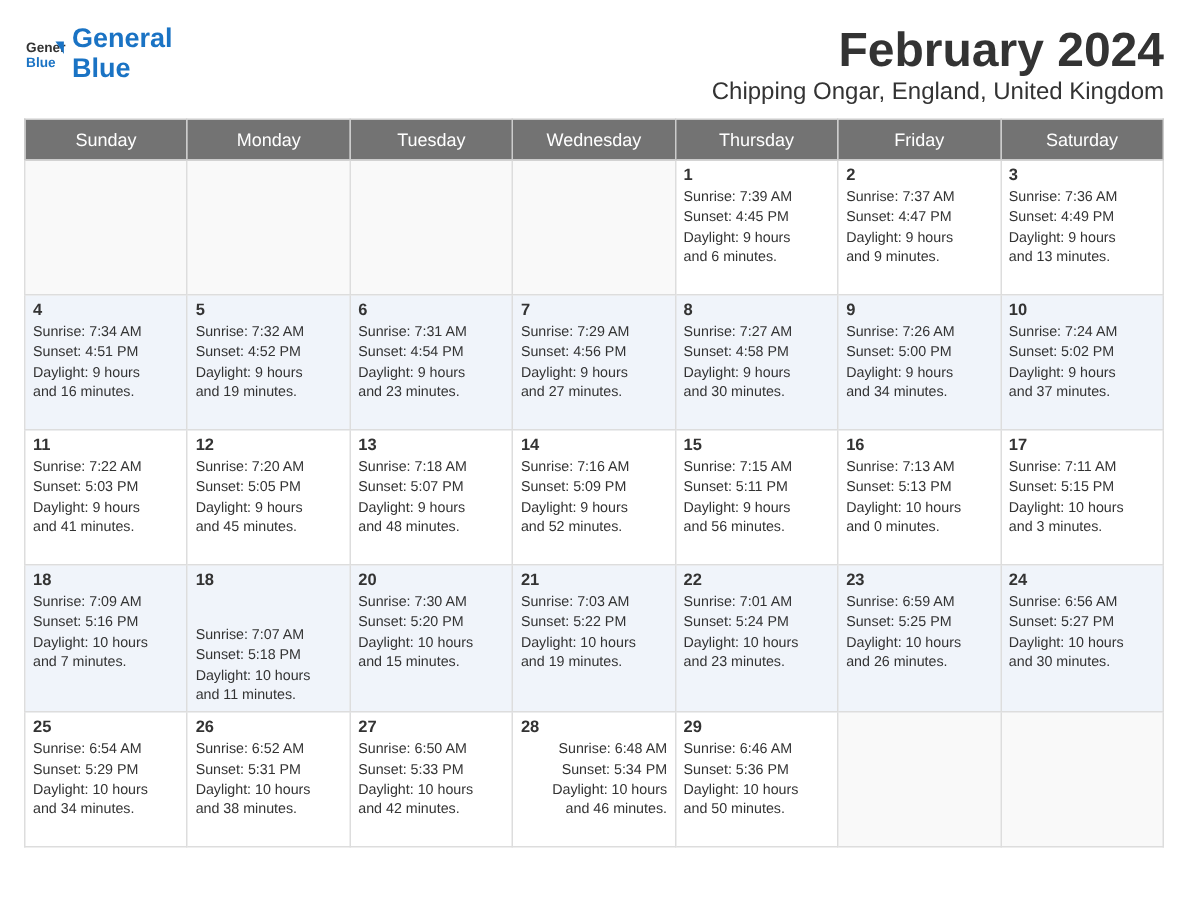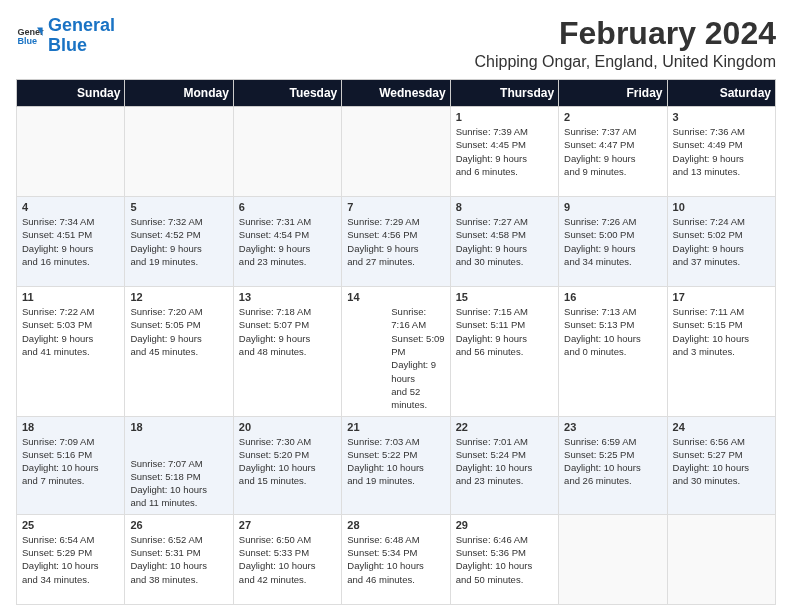--- a/index.html
+++ b/index.html
@@ -47,26 +47,26 @@
       font-size: 16px;
       color: #333;
       margin-top: 2px;
     }
     .calendar {
       width: 100%;
       border-collapse: collapse;
       margin-top: 4px;
     }
     .calendar th {
-      background-color: #0f172a;
+      background-color: #737373;
       color: #fff;
       font-size: 12px;
-      font-weight: bold;
+      font-weight: normal;
       padding: 6px 4px;
-      text-align: right;
+      text-align: center;
       border: 1px solid #ccc;
     }
     .calendar td {
       vertical-align: top;
       border: 1px solid #ddd;
       padding: 4px 5px;
       font-size: 10px;
       color: #333;
       width: calc(100% / 7);
       min-height: 80px;
@@ -224,21 +224,21 @@
         </td>
         <td>
           <span class="day-num">13</span>
           <div class="day-info" style="white-space: pre-line;">Sunrise: 7:18 AM
 Sunset: 5:07 PM
 Daylight: 9 hours
 and 48 minutes.</div>
         </td>
         <td>
           <span class="day-num">14</span>
-          <div class="day-info" style="white-space: pre-line; margin-left: 44px;">Sunrise: 7:16 AM
+          <div class="day-info" style="white-space: pre-line;">Sunrise: 7:16 AM
 Sunset: 5:09 PM
 Daylight: 9 hours
 and 52 minutes.</div>
         </td>
         <td>
           <span class="day-num">15</span>
           <div class="day-info" style="white-space: pre-line;">Sunrise: 7:15 AM
 Sunset: 5:11 PM
 Daylight: 9 hours
 and 56 minutes.</div>
@@ -326,21 +326,21 @@
         </td>
         <td>
           <span class="day-num">27</span>
           <div class="day-info" style="white-space: pre-line;">Sunrise: 6:50 AM
 Sunset: 5:33 PM
 Daylight: 10 hours
 and 42 minutes.</div>
         </td>
         <td>
           <span class="day-num">28</span>
-          <div class="day-info" style="white-space: pre-line;">Sunrise: 6:48 AM
+          <div class="day-info" style="white-space: pre-line; text-align: right;">Sunrise: 6:48 AM
 Sunset: 5:34 PM
 Daylight: 10 hours
 and 46 minutes.</div>
         </td>
         <td>
           <span class="day-num">29</span>
           <div class="day-info" style="white-space: pre-line;">Sunrise: 6:46 AM
 Sunset: 5:36 PM
 Daylight: 10 hours
 and 50 minutes.</div>

